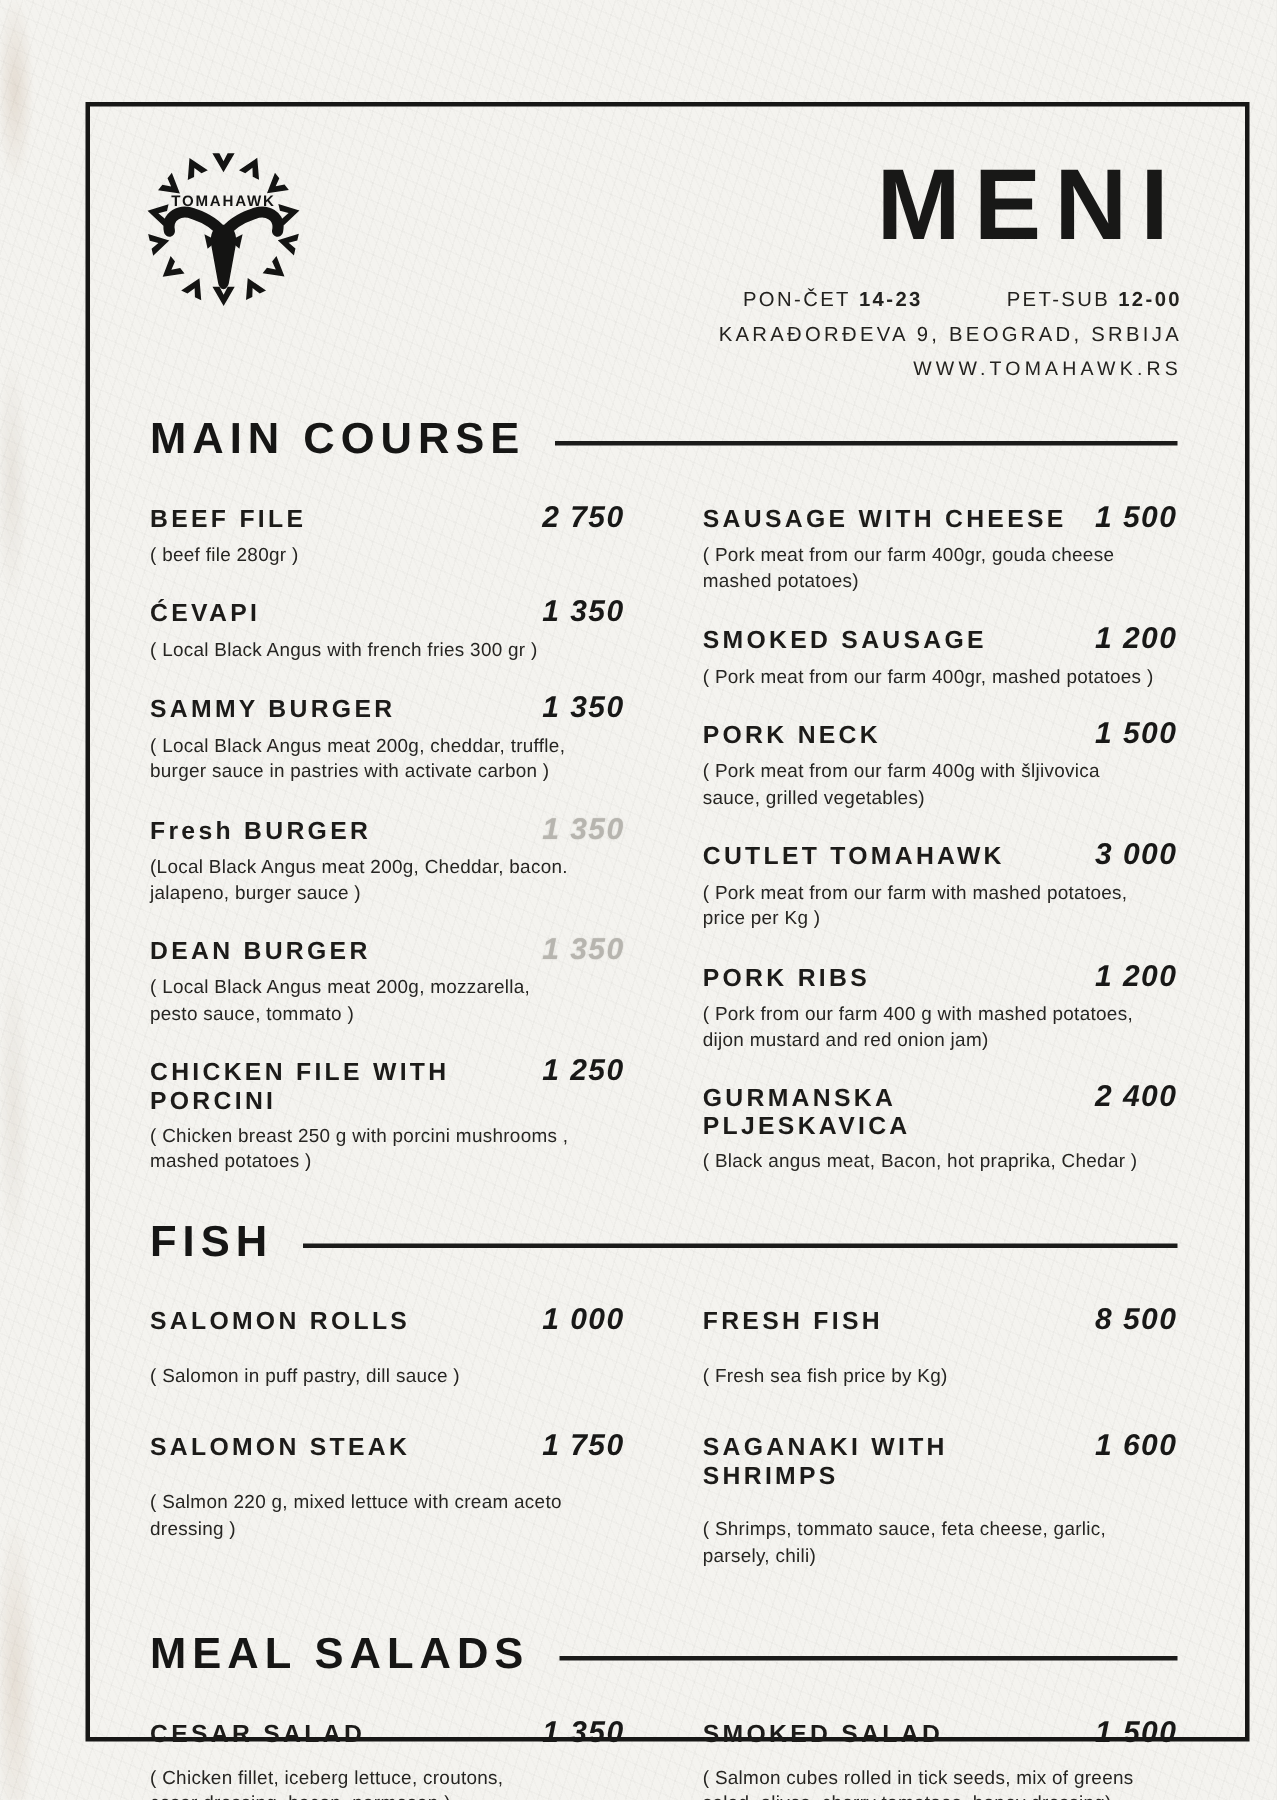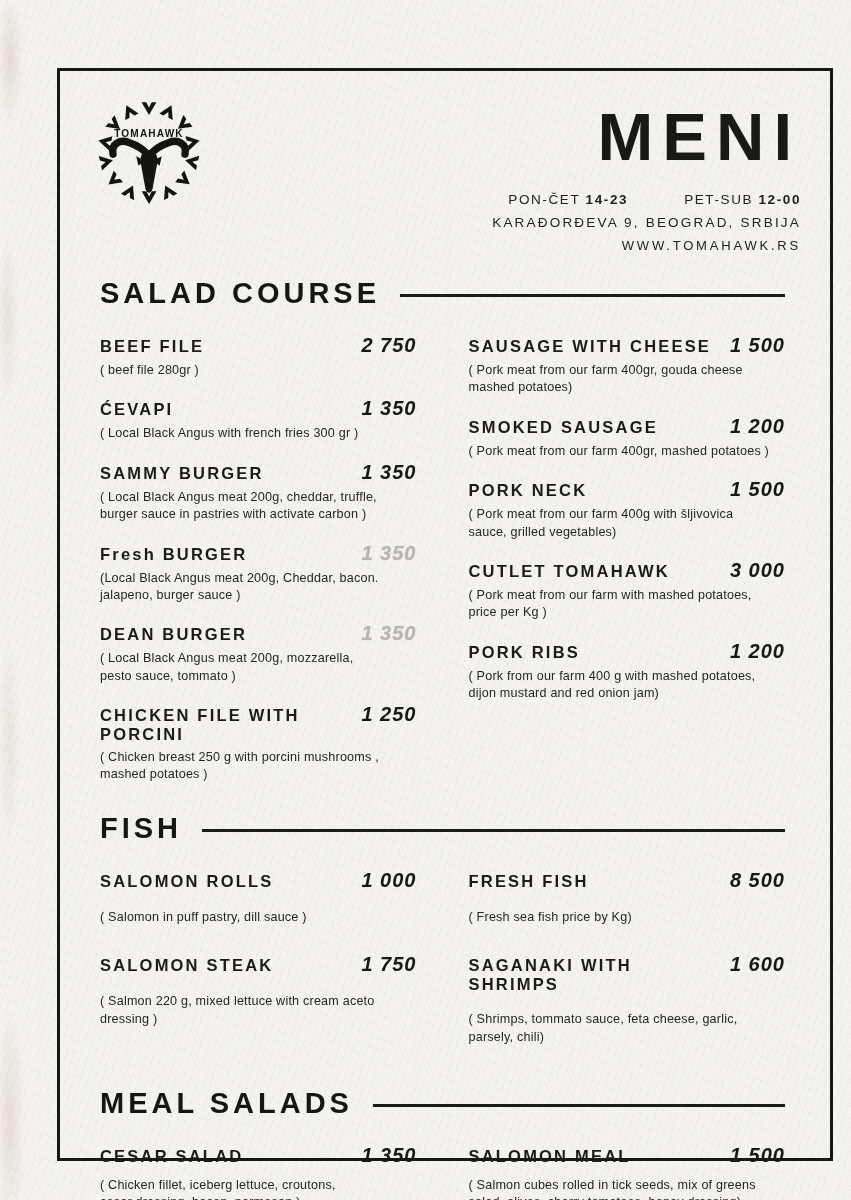--- a/index.html
+++ b/index.html
@@ -37,21 +37,21 @@
     margin-top:28px;
   }
   
   .header{
     position:relative;height:176px;
     padding:30px 42px 0 36px;
   }
   .logo{position:absolute;left:36px;top:28px;width:106px;height:106px;}
   .logo svg{width:106px;height:106px;}
   .header-right{
-    position:absolute;right:29px;top:32px;text-align:right;width:420px;
+    position:absolute;right:42px;top:32px;text-align:right;width:420px;
   }
   .title{
     margin:0;
     font-size:67px;line-height:1;
     font-weight:700;letter-spacing:9px;
     color:#181817;
   }
   .hours-row{
     display:flex;justify-content:flex-end;gap:56px;
     margin-top:22px;
@@ -145,21 +145,21 @@
           <span class="hours"><span>PET-SUB</span>&nbsp;<b>12-00</b></span>
         </div>
         <div class="address">KARAĐORĐEVA 9, BEOGRAD, SRBIJA</div>
         <div class="website">WWW.TOMAHAWK.RS</div>
       </div>
     </div>
 
     <div id="sections">
         <section class="menu-section s-main">
           <div class="section-header">
-            <h2 class="section-title">SALAD COURSE</h2>
+            <h2 class="section-title">MAIN COURSE</h2>
             <div class="section-rule"></div>
           </div>
           <div class="columns">
             <div class="col">
               <div class="menu-item">
                 <div class="item-row">
                   <span class="item-name">BEEF FILE</span>
                   <span class="item-price">2 750</span>
                 </div>
                 <div class="item-desc">( beef file 280gr )</div>
@@ -236,20 +236,27 @@
                 <div class="item-desc">( Pork meat from our farm with mashed potatoes,
   price per Kg )</div>
               </div>
               <div class="menu-item">
                 <div class="item-row">
                   <span class="item-name">PORK RIBS</span>
                   <span class="item-price">1 200</span>
                 </div>
                 <div class="item-desc">( Pork from our farm 400 g with mashed potatoes,
  dijon mustard and red onion jam)</div>
+              </div>
+              <div class="menu-item">
+                <div class="item-row">
+                  <span class="item-name">GURMANSKA PLJESKAVICA</span>
+                  <span class="item-price">2 400</span>
+                </div>
+                <div class="item-desc">( Black angus meat, Bacon, hot praprika, Chedar )</div>
               </div>
             </div>
           </div>
         </section>
         <section class="menu-section s-fish">
           <div class="section-header">
             <h2 class="section-title">FISH</h2>
             <div class="section-rule"></div>
           </div>
           <div class="columns">
@@ -307,21 +314,21 @@
                   <span class="item-name">STEAK SALAD</span>
                   <span class="item-price">1 700</span>
                 </div>
                 <div class="item-desc">( Grilled beef steak, rocket, cherry tomato, parmesan
  demi glass sauce )</div>
               </div>
             </div>
             <div class="col">
               <div class="menu-item">
                 <div class="item-row">
-                  <span class="item-name">SALOMON MEAL</span>
+                  <span class="item-name">SMOKED SALAD</span>
                   <span class="item-price">1 500</span>
                 </div>
                 <div class="item-desc">( Salmon cubes rolled in tick seeds, mix of greens
   salad, olives, cherry tomatoes, honey dressing)</div>
               </div>
               <div class="menu-item">
                 <div class="item-row">
                   <span class="item-name">GREEK SALAD</span>
                   <span class="item-price">1 100</span>
                 </div>

